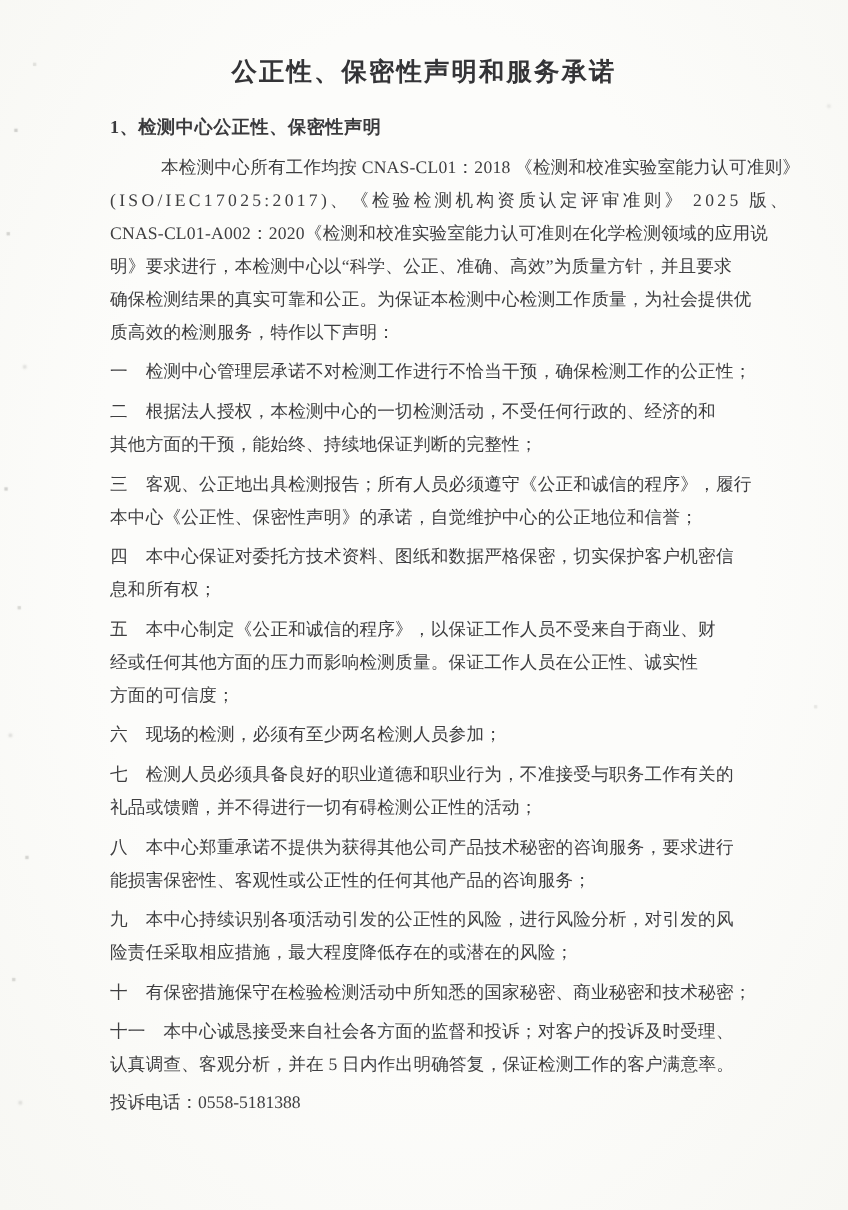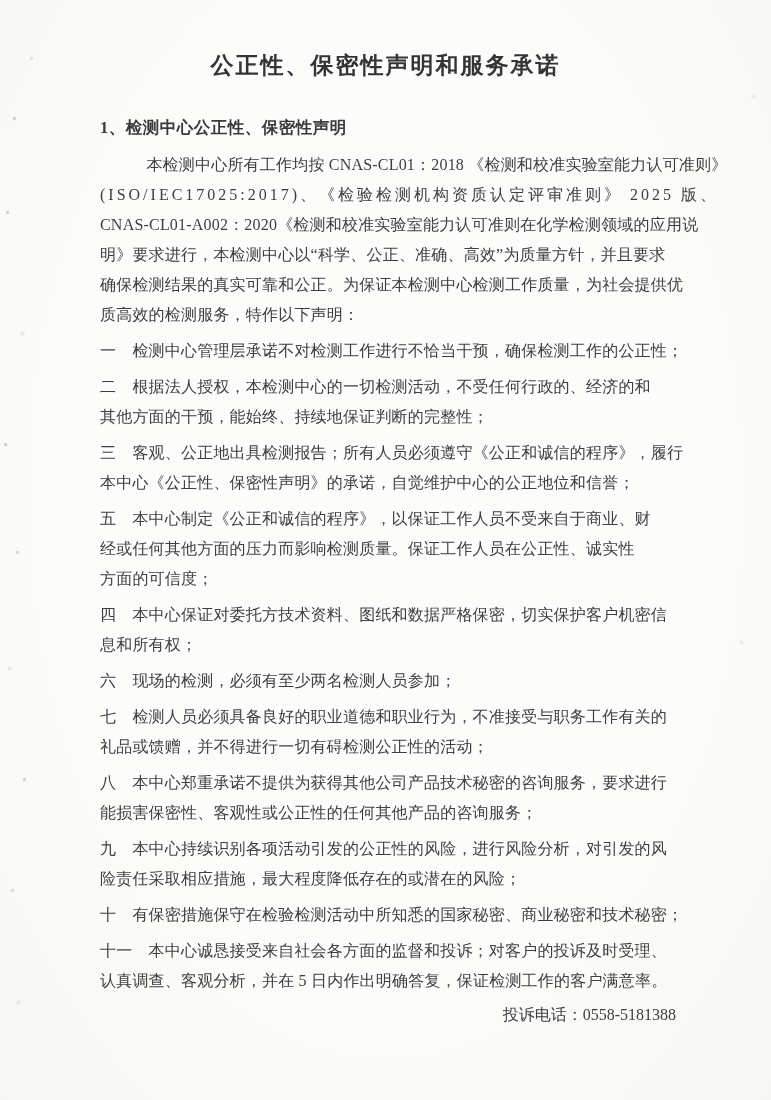--- a/index.html
+++ b/index.html
@@ -44,21 +44,21 @@
   .title {
     margin: 50px 0 0 0;
     text-align: center;
     font-size: 23px;
     font-weight: bold;
     letter-spacing: 2px;
     color: #343437;
     line-height: 32px;
   }
   .content {
-    margin: 32px 95px 0 100px; 
+    margin: 20px 95px 0 100px; 
     font-family: Liberation Serif, serif;
   }
   .heading {
     font-size: 16.5px;
     font-weight: bold;
     color: #3a3a3d;
     margin: 0 0 8px 0;
     letter-spacing: 0.5px;
     line-height: 28px;
   }
@@ -75,21 +75,20 @@
   .indent {
     text-indent: 2.9em;
     text-align: center;
   }
   .spread {
     letter-spacing: 3px;
   }
   .footer-line {
     margin: 4px 0 0 0;
     font-size: 16px;
-    text-align: right;
     line-height: 30px;
     color: #3e3e40;
   }
 </style>
 </head>
 <body>
 
 <div class="page">
   <div class="noise"></div>
 
@@ -115,28 +114,28 @@
       <span class="line">二　根据法人授权，本检测中心的一切检测活动，不受任何行政的、经济的和</span>
       <span class="line">其他方面的干预，能始终、持续地保证判断的完整性；</span>
     </p>
 
     <p class="para">
       <span class="line">三　客观、公正地出具检测报告；所有人员必须遵守《公正和诚信的程序》，履行</span>
       <span class="line">本中心《公正性、保密性声明》的承诺，自觉维护中心的公正地位和信誉；</span>
     </p>
 
     <p class="para">
+      <span class="line">四　本中心保证对委托方技术资料、图纸和数据严格保密，切实保护客户机密信</span>
+      <span class="line">息和所有权；</span>
+    </p>
+
+    <p class="para">
       <span class="line">五　本中心制定《公正和诚信的程序》，以保证工作人员不受来自于商业、财</span>
       <span class="line">经或任何其他方面的压力而影响检测质量。保证工作人员在公正性、诚实性</span>
       <span class="line">方面的可信度；</span>
-    </p>
-
-    <p class="para">
-      <span class="line">四　本中心保证对委托方技术资料、图纸和数据严格保密，切实保护客户机密信</span>
-      <span class="line">息和所有权；</span>
     </p>
 
     <p class="para">
       <span class="line">六　现场的检测，必须有至少两名检测人员参加；</span>
     </p>
 
     <p class="para">
       <span class="line">七　检测人员必须具备良好的职业道德和职业行为，不准接受与职务工作有关的</span>
       <span class="line">礼品或馈赠，并不得进行一切有碍检测公正性的活动；</span>
     </p>

